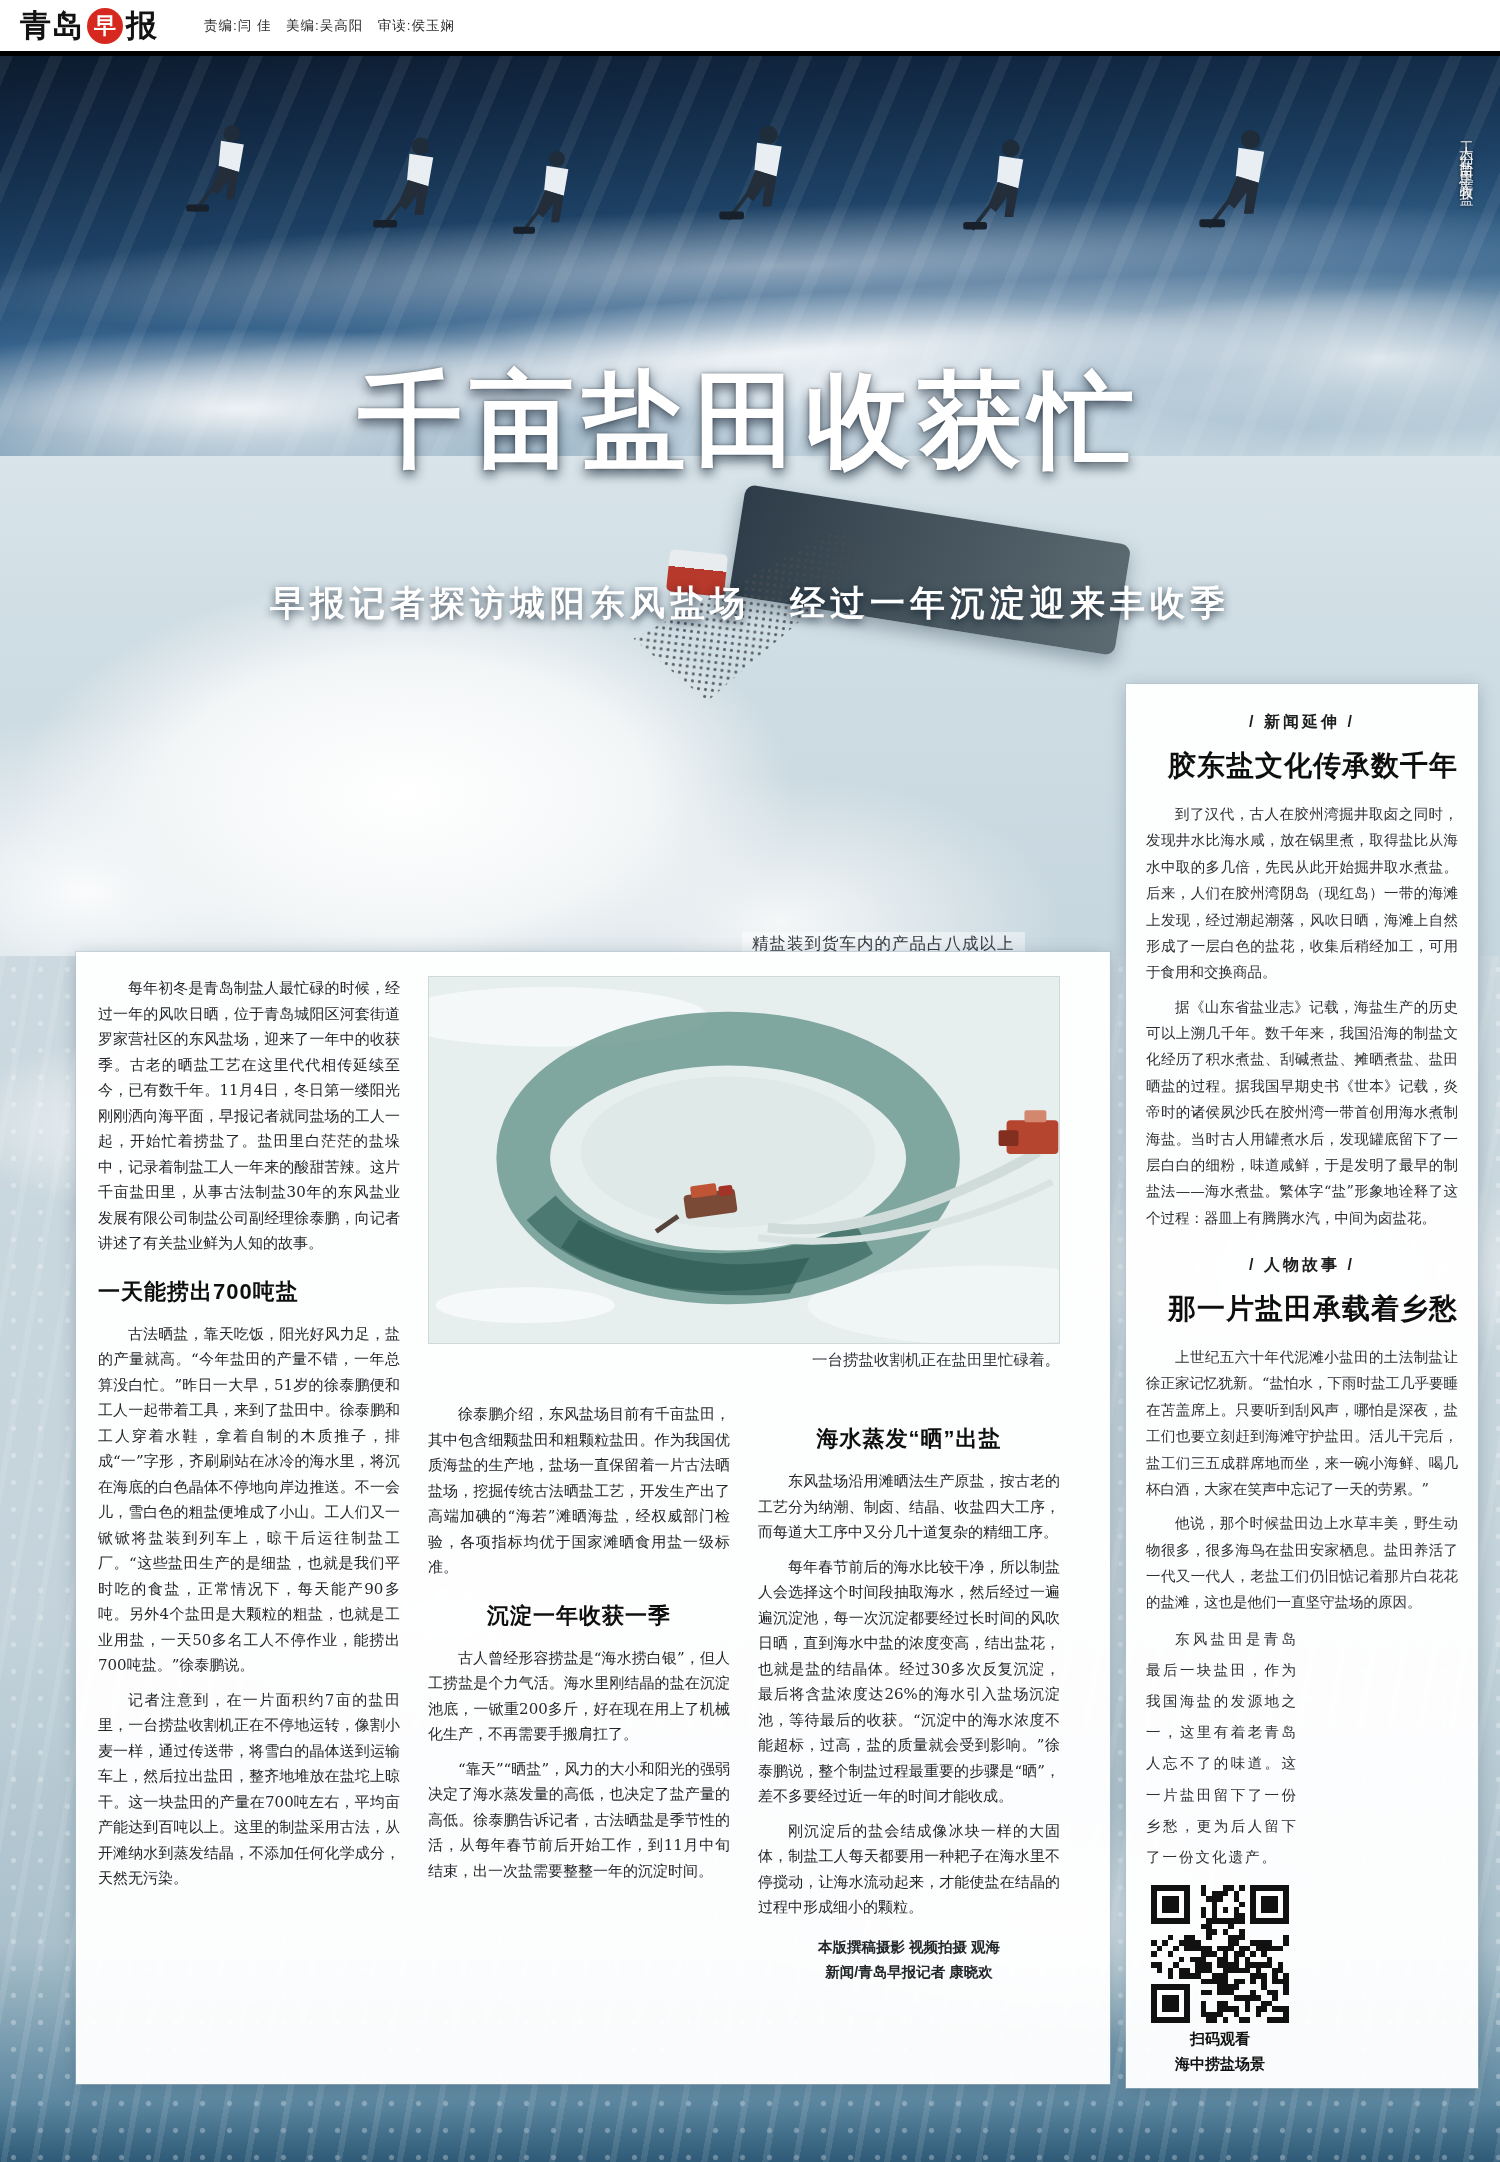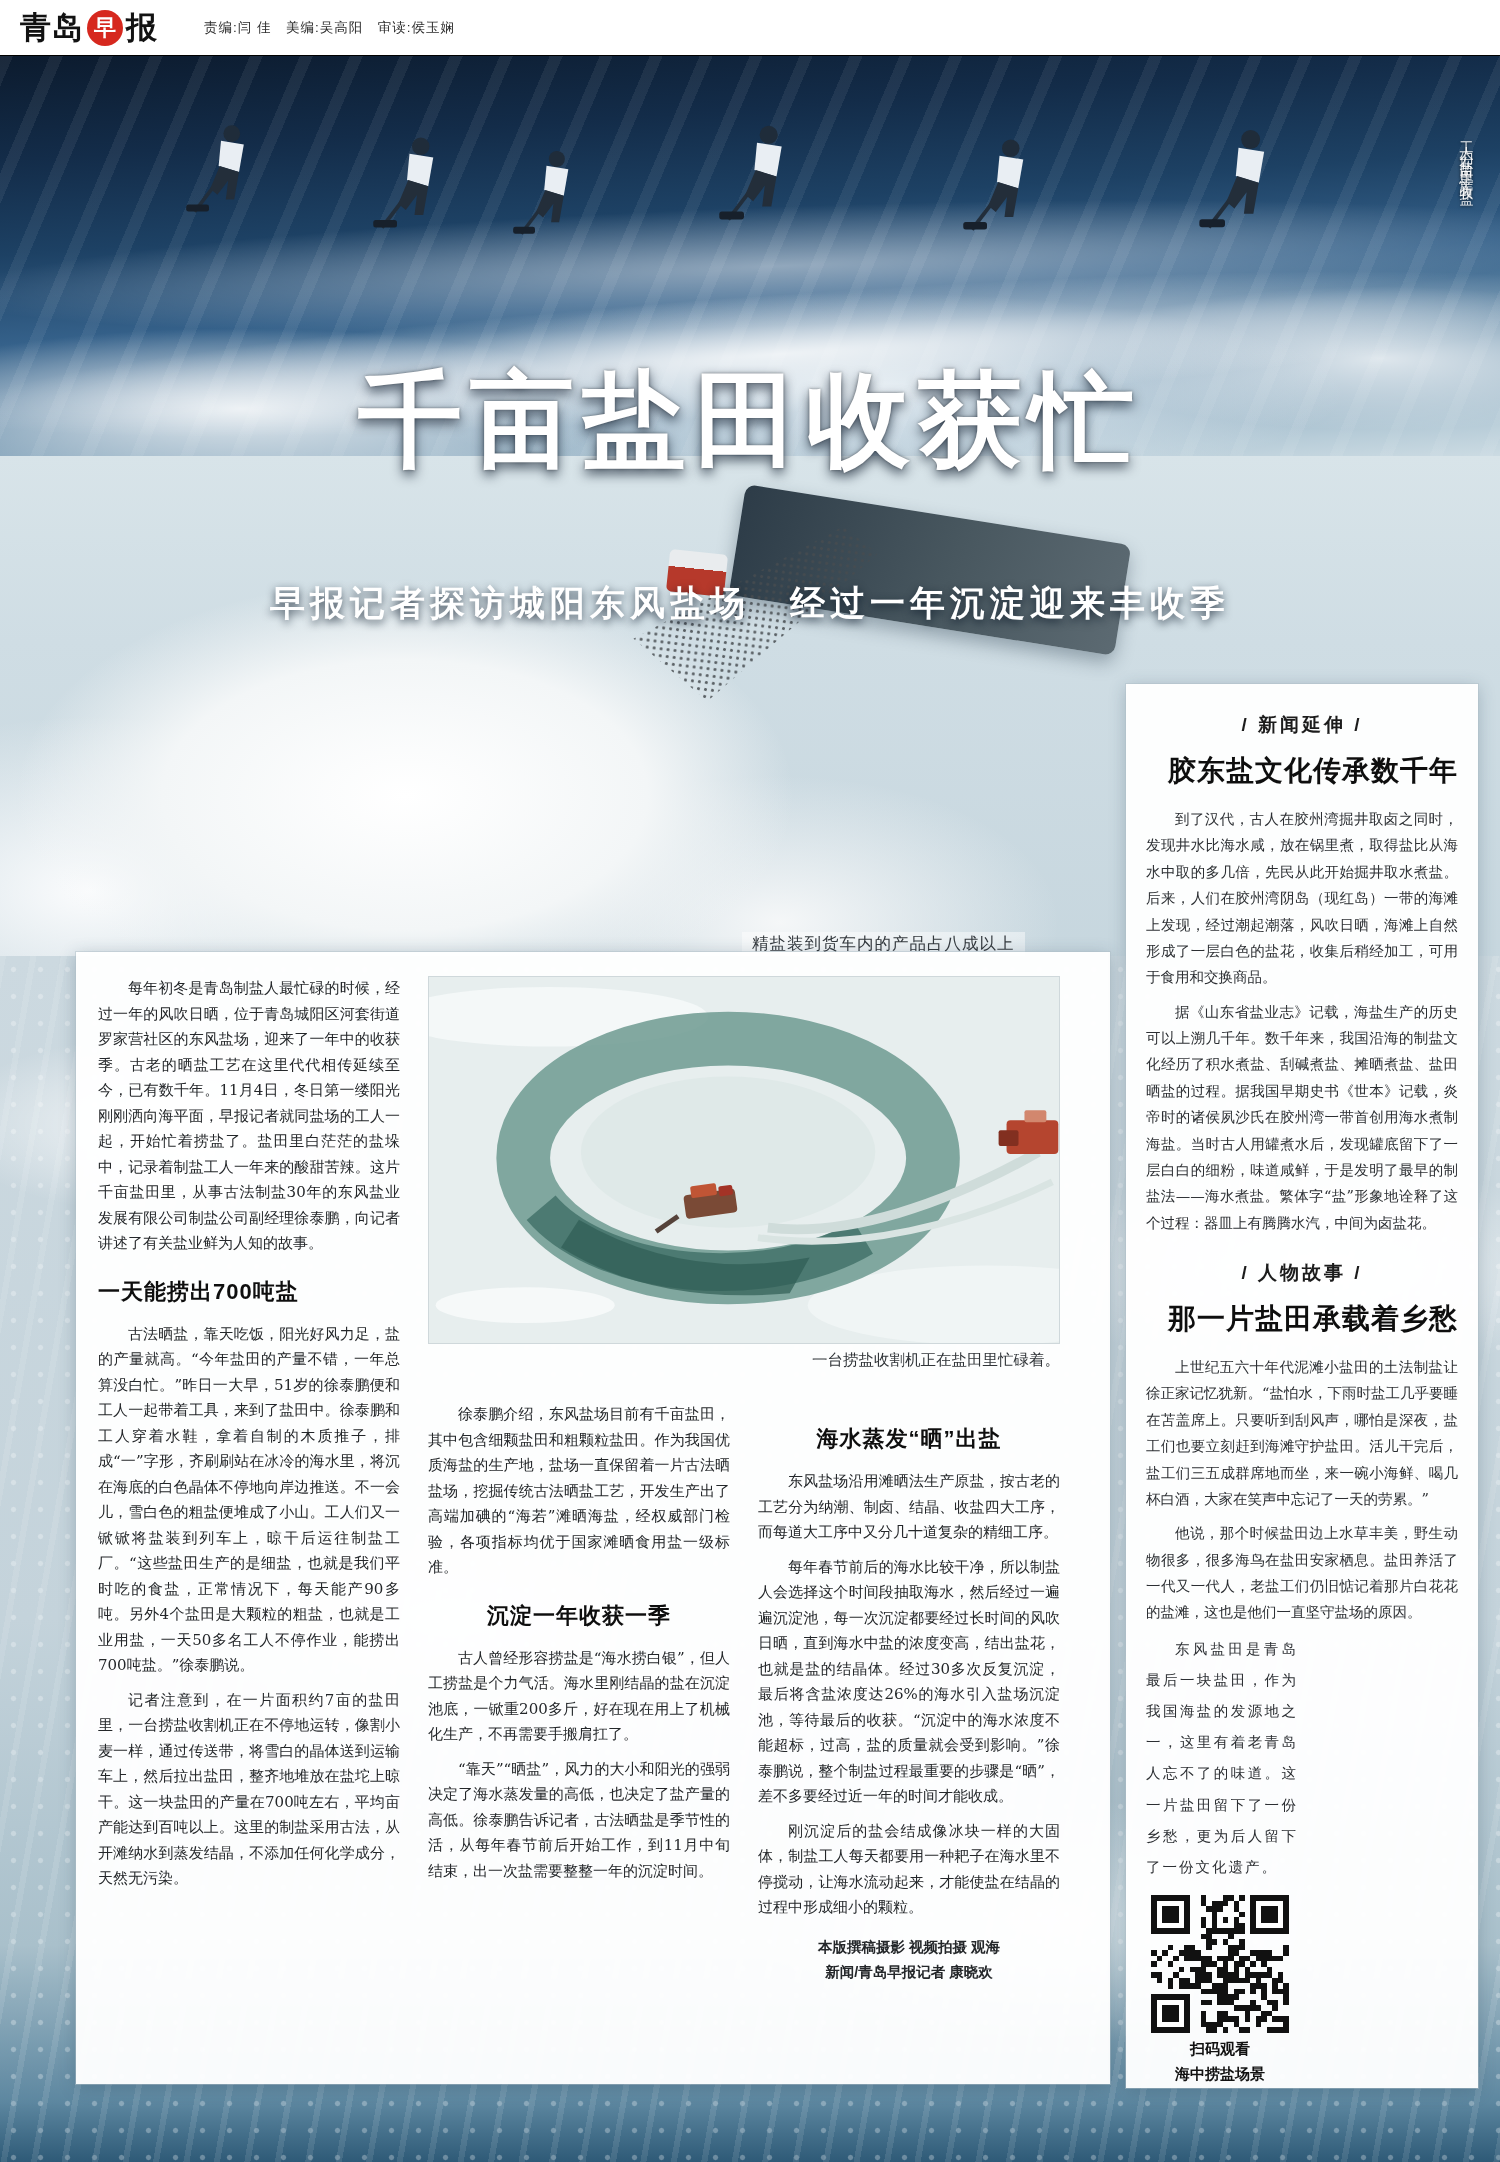--- a/index.html
+++ b/index.html
@@ -2,21 +2,21 @@
 <html><head>
 <meta charset="utf-8">
 <style>
   html,body{margin:0;padding:0;background:#9aa7b0;}
   .page{position:relative;width:1500px;height:2162px;overflow:hidden;background:#dfe7ec;
         font-family:"Liberation Sans","DejaVu Sans",sans-serif;margin:0 auto;}
 
   
   .header{position:absolute;top:0;left:0;right:0;height:56px;background:#fff;z-index:30;
           display:flex;align-items:center;padding:0 20px;box-sizing:border-box;
-          border-bottom:1px solid #000000;}
+          border-bottom:5px solid #000000;}
   .logo{display:flex;align-items:center;font-weight:bold;color:#121212;}
   .logo .ltxt{font-size:31px;letter-spacing:1px;}
   .logo .disc{width:36px;height:36px;border-radius:50%;background:#d6281e;color:#fff;
               display:inline-flex;align-items:center;justify-content:center;
               font-size:22px;margin:0 3px;}
   .editors{margin-left:46px;font-size:13.5px;color:#2b2b2b;letter-spacing:1px;}
   .hright{margin-left:auto;display:flex;align-items:center;}
   .pdate{font-size:13.5px;color:#5a5a5a;margin-right:26px;letter-spacing:1px;}
   .section-name{font-size:35px;font-weight:bold;color:#d6281e;letter-spacing:3px;}
   .pagenum{margin-left:16px;padding-left:14px;border-left:3px solid #ccd2d6;
@@ -95,21 +95,21 @@
   .subhead{font-family:"Liberation Sans","DejaVu Sans",sans-serif;font-size:22px;font-weight:bold;
     color:#0e0e0e;margin:16px 0 12px;text-indent:0;letter-spacing:1px;}
   .subhead.center{text-align:center;}
   .credit{font-weight:bold;text-align:center;text-indent:0;margin-top:14px;
     font-family:"Liberation Sans","DejaVu Sans",sans-serif;font-size:14.5px;line-height:1.75;}
 
   
   .sidebar{position:absolute;left:1126px;top:684px;width:352px;height:1404px;z-index:10;
     background:rgba(255,255,255,.96);box-shadow:0 0 0 1px rgba(175,190,200,.45),0 3px 16px rgba(40,70,90,.28);
     padding:28px 20px;box-sizing:border-box;overflow:hidden;}
-  .kicker{text-align:center;font-size:19px;font-weight:bold;color:#1c1c1c;letter-spacing:3px;}
+  .kicker{text-align:center;font-size:16px;font-weight:bold;color:#1c1c1c;letter-spacing:3px;}
   .side-title{text-align:right;font-size:28px;font-weight:bold;color:#0e0e0e;
     margin:14px 0 16px;letter-spacing:1px;}
   .sidebar p{font-size:14.5px;line-height:1.82;text-align:justify;text-indent:2em;color:#2c2f33;
     margin:0 0 8px;font-family:"DejaVu Serif","Liberation Serif",serif;}
   .kicker.second{margin-top:24px;}
   .side-bottom{display:flex;gap:12px;margin-top:8px;align-items:flex-start;flex-direction:column;}
   .closing{width:152px;}
   .closing p{line-height:2.15;letter-spacing:2px;margin:0;}
   .qr-wrap{width:148px;text-align:center;}
   .qr-wrap svg{width:138px;height:138px;shape-rendering:crispEdges;}

